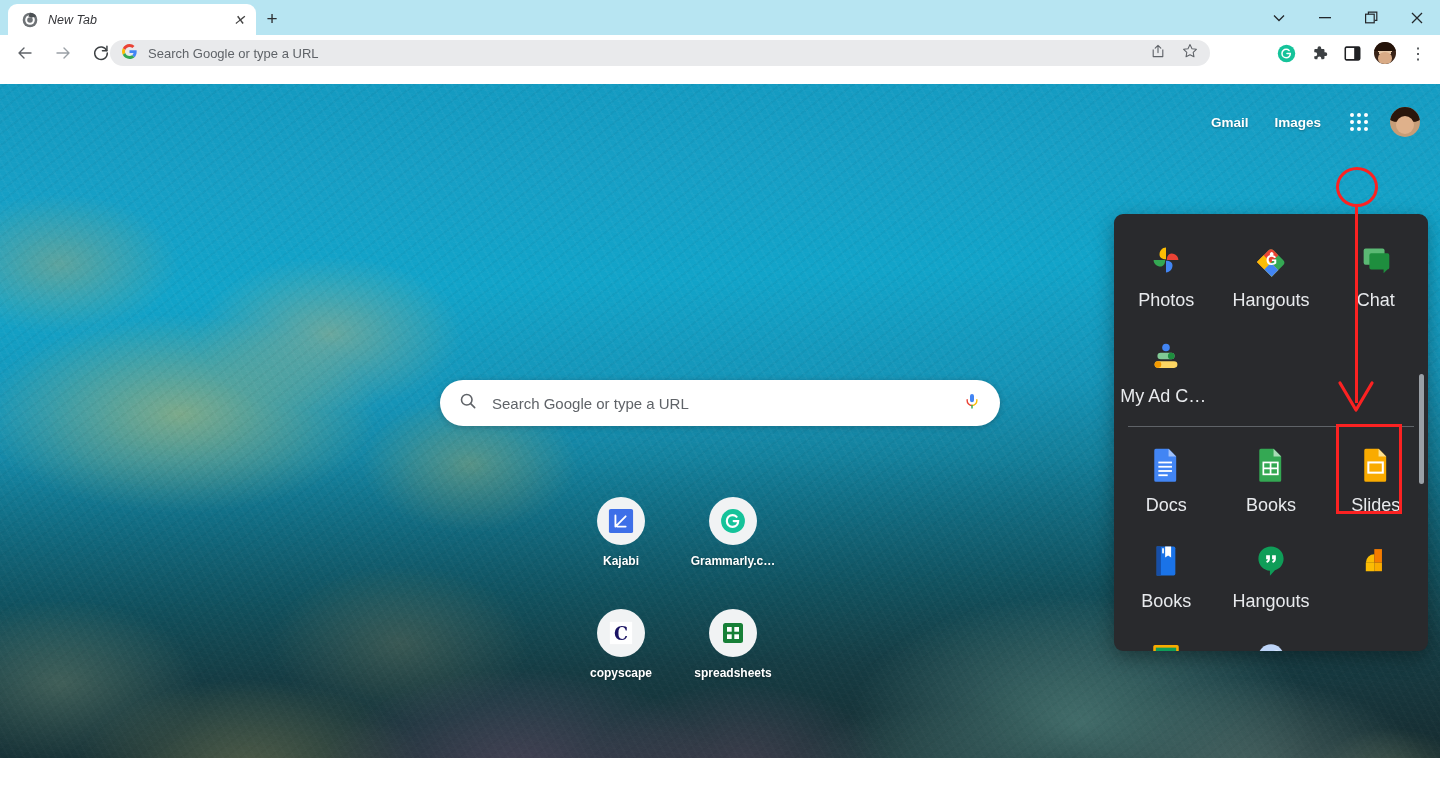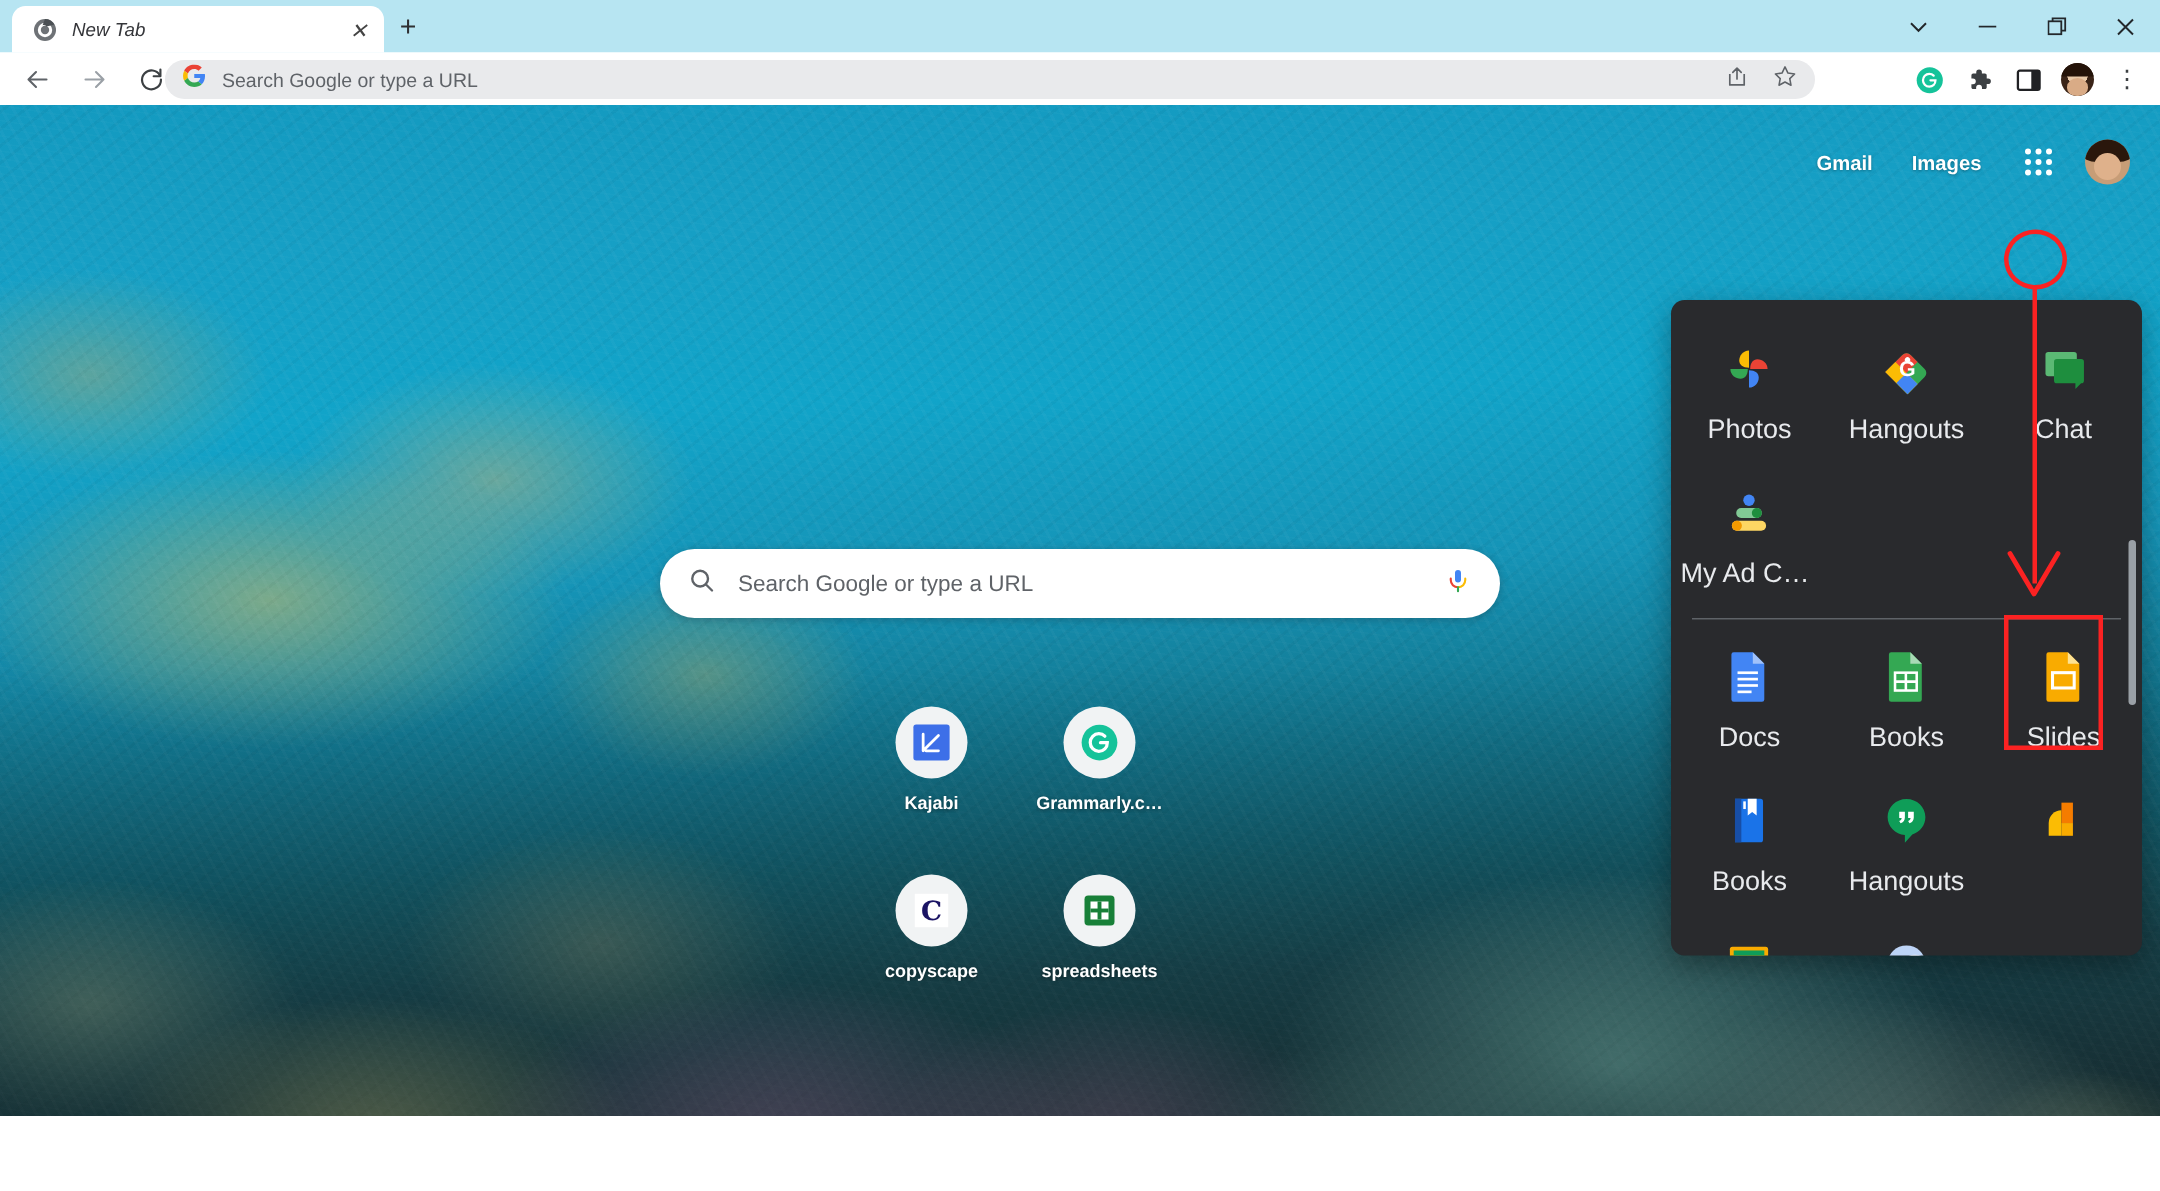--- a/index.html
+++ b/index.html
@@ -77,21 +77,21 @@
     content: ""; position: absolute; left: 4px; top: 10px; width: 14px; height: 12px;
     border-radius: 50% 50% 45% 45%; background: #d9ab86;
   }
   .avatar-img::before {
     content: ""; position: absolute; left: 0; top: 0; width: 22px; height: 9px;
     background: #241309; border-radius: 50% 50% 0 0; z-index: 2;
   }
 
   
   .ntp {
-    position: absolute; left: 0; top: 70px; width: 1440px; height: 674px;
+    position: absolute; left: 0; top: 84px; width: 1440px; height: 674px;
     overflow: hidden;
   }
   .reef {
     position: absolute; inset: 0;
     background:
       radial-gradient(ellipse 340px 190px at 1080px 640px, rgba(118,176,168,.85), transparent 68%),
       radial-gradient(ellipse 260px 150px at 1250px 700px, rgba(168,198,186,.75), transparent 70%),
       radial-gradient(ellipse 300px 170px at 520px 700px, rgba(150,110,150,.8), transparent 68%),
       radial-gradient(ellipse 260px 140px at 250px 690px, rgba(176,176,120,.75), transparent 68%),
       radial-gradient(ellipse 220px 130px at 740px 690px, rgba(128,98,126,.8), transparent 70%),
@@ -165,21 +165,21 @@
   }
   .fakebox-text { flex: 1; margin-left: 14px; font-size: 15px; color: #5f6368; }
 
   
   .shortcuts {
     position: absolute; left: 565px; top: 372px; width: 310px;
     display: flex; flex-wrap: wrap;
   }
   .shortcut {
     width: 112px; height: 112px; display: flex; flex-direction: column;
-    align-items: center; justify-content: center; padding-top: 16px;
+    align-items: center; justify-content: flex-end; padding-top: 16px;
     border-radius: 8px; text-decoration: none;
   }
   .sc-tile {
     width: 48px; height: 48px; border-radius: 50%; background: #f1f3f4;
     display: flex; align-items: center; justify-content: center; overflow: hidden;
   }
   .sc-label {
     margin-top: 9px; font-size: 12px; color: #ffffff; max-width: 88px;
     white-space: nowrap; overflow: hidden; text-overflow: ellipsis; text-align: center;
     text-shadow: 0 1px 3px rgba(0,0,0,.45); font-weight: bold;

